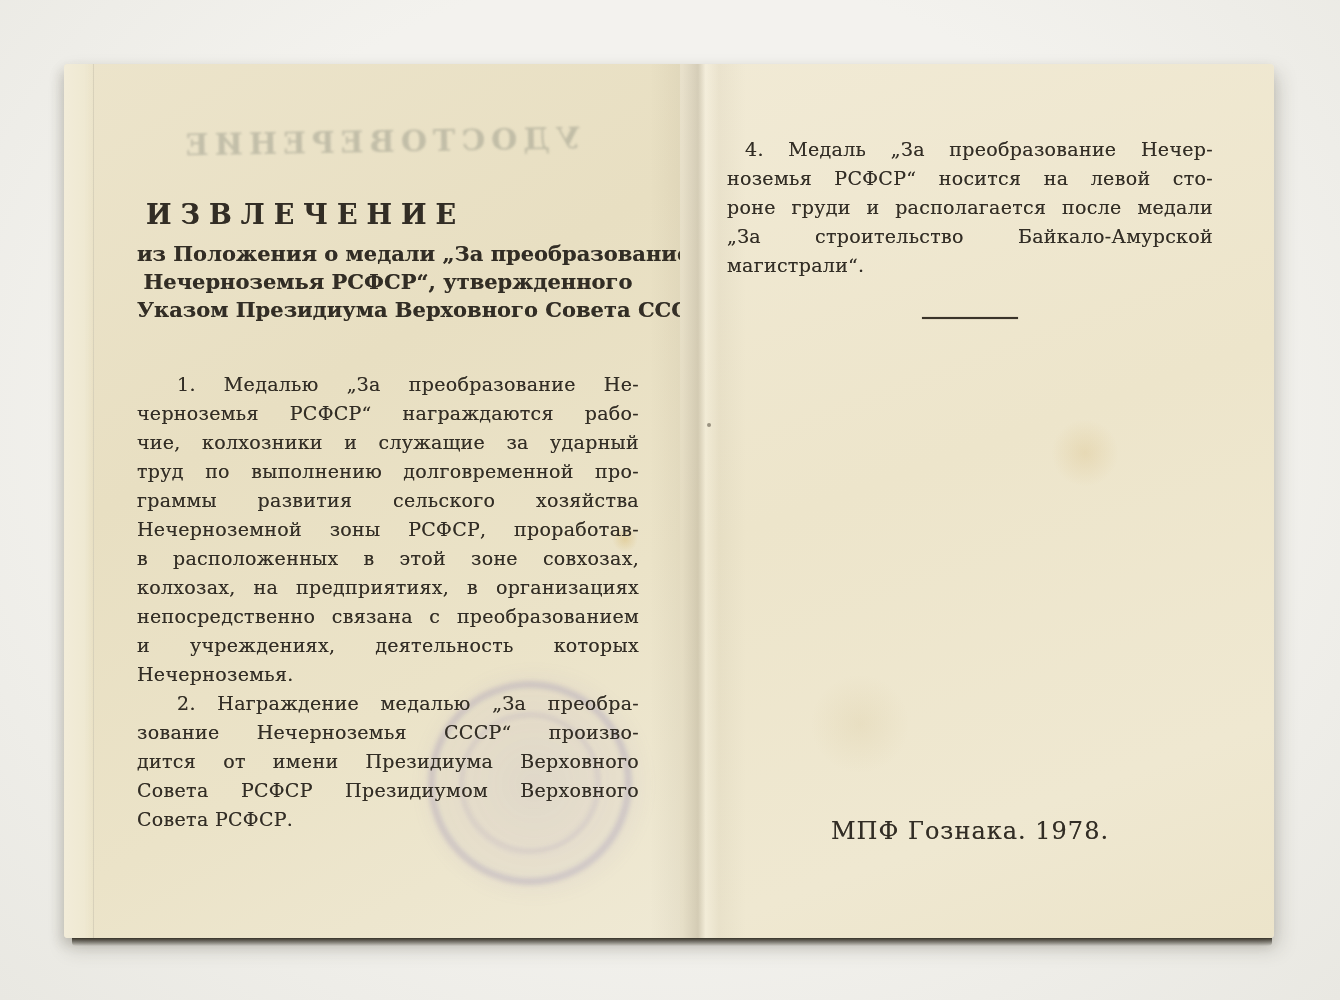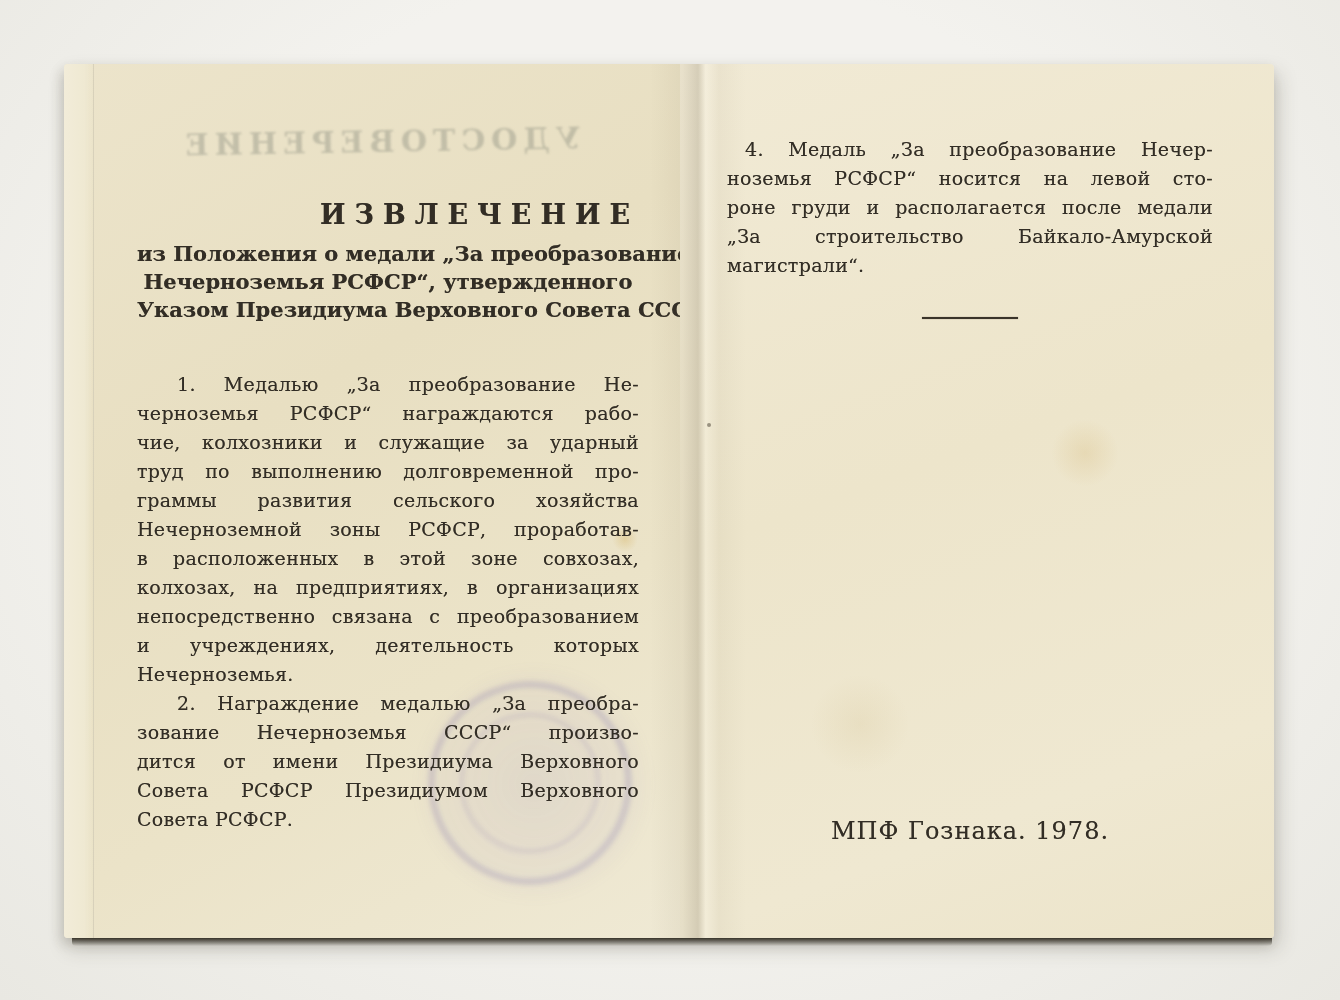--- a/index.html
+++ b/index.html
@@ -45,21 +45,21 @@
       rgba(88,76,52,.18) 50%, rgba(255,253,244,.20) 58%, rgba(108,94,66,.05) 72%, rgba(0,0,0,0) 100%);
   }
 
   .txt{position:absolute;color:var(--ink);text-shadow:0 0 .4px rgba(50,45,35,.55);}
   .line{font-size:19px;line-height:29px;letter-spacing:.3px;
         text-align:justify;text-align-last:justify;white-space:nowrap;}
   .line.first{text-indent:40px;}
   .line.end{text-align-last:left;white-space:normal;}
   .page-right .line.first{text-indent:18px;}
 
-  .lp-title{left:73px;top:135px;width:502px;text-align:right;
+  .lp-title{left:73px;top:135px;width:502px;text-align:left;
     font-size:27px;font-weight:bold;letter-spacing:9px;text-indent:9px;}
   .lp-subtitle{left:73px;top:176px;width:502px;font-weight:bold;}
   .sub-line{font-size:21px;line-height:28px;text-align:justify;text-align-last:justify;white-space:nowrap;}
   .sub-line.center{text-align-last:center;}
   .lp-body{left:73px;top:306px;width:502px;}
   .rp-body{left:47px;top:71px;width:486px;}
   .rp-rule{position:absolute;left:47px;top:253px;width:486px;display:flex;justify-content:center;}
   .rp-rule span{display:block;width:96px;height:2px;background:#3a342a;box-shadow:0 0 1px rgba(58,52,42,.7);}
   .rp-imprint{left:47px;top:753px;width:486px;text-align:center;font-size:24px;letter-spacing:1px;}
 

